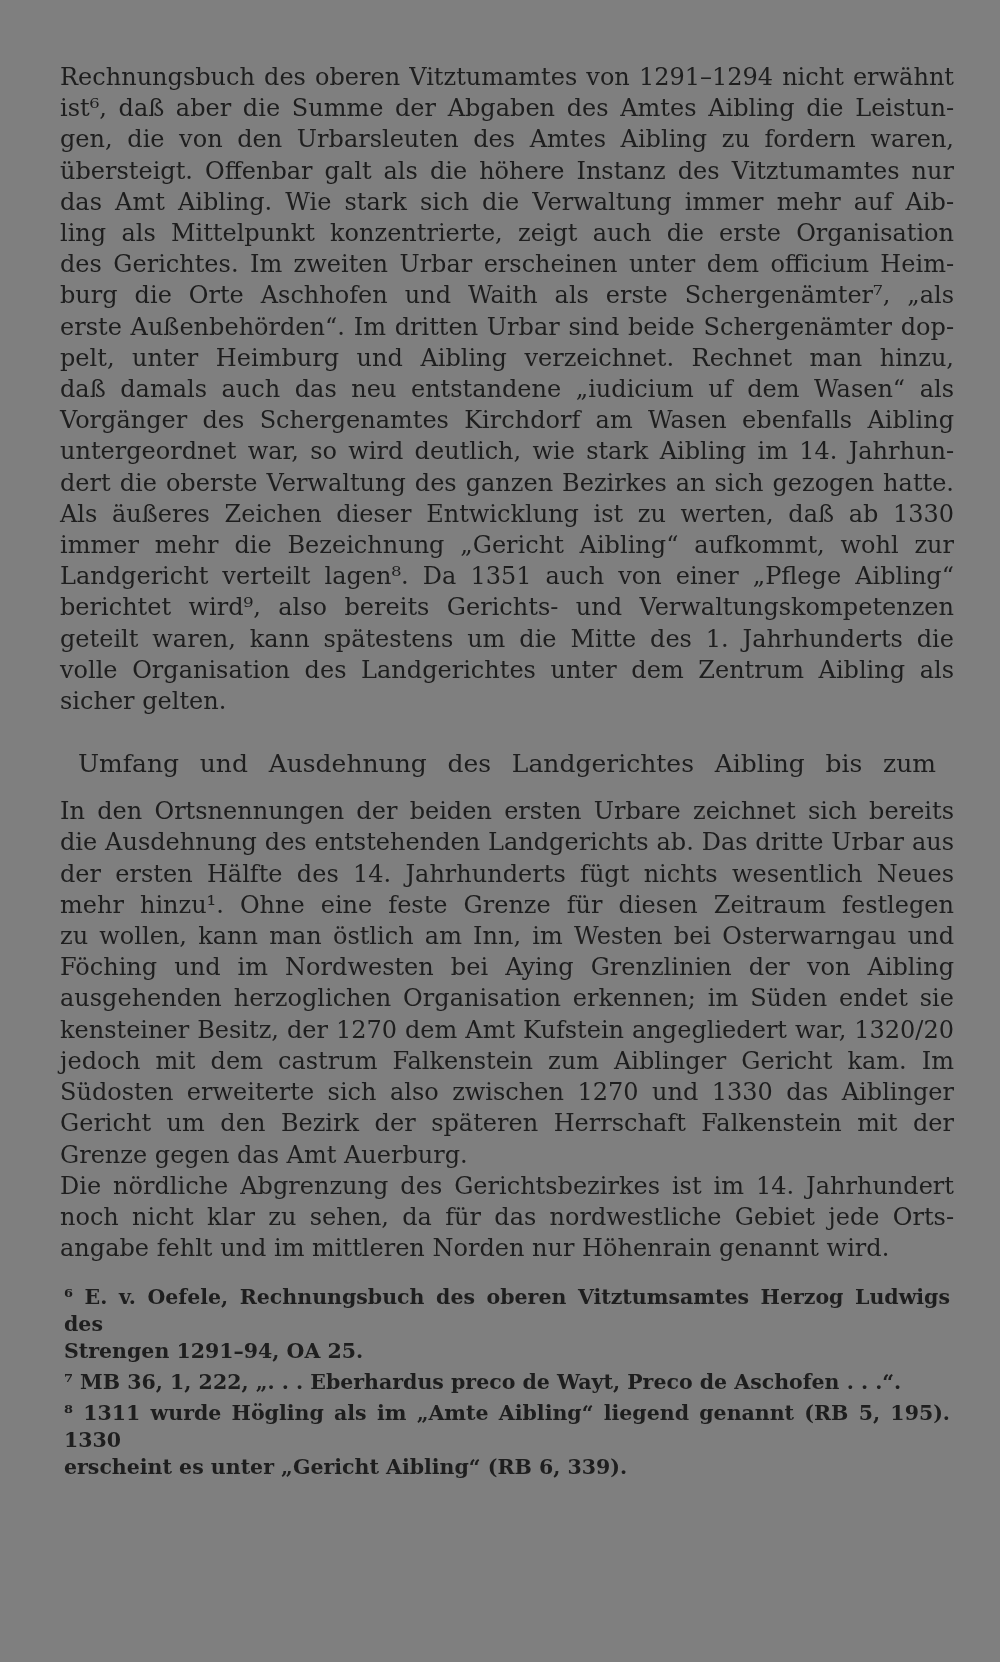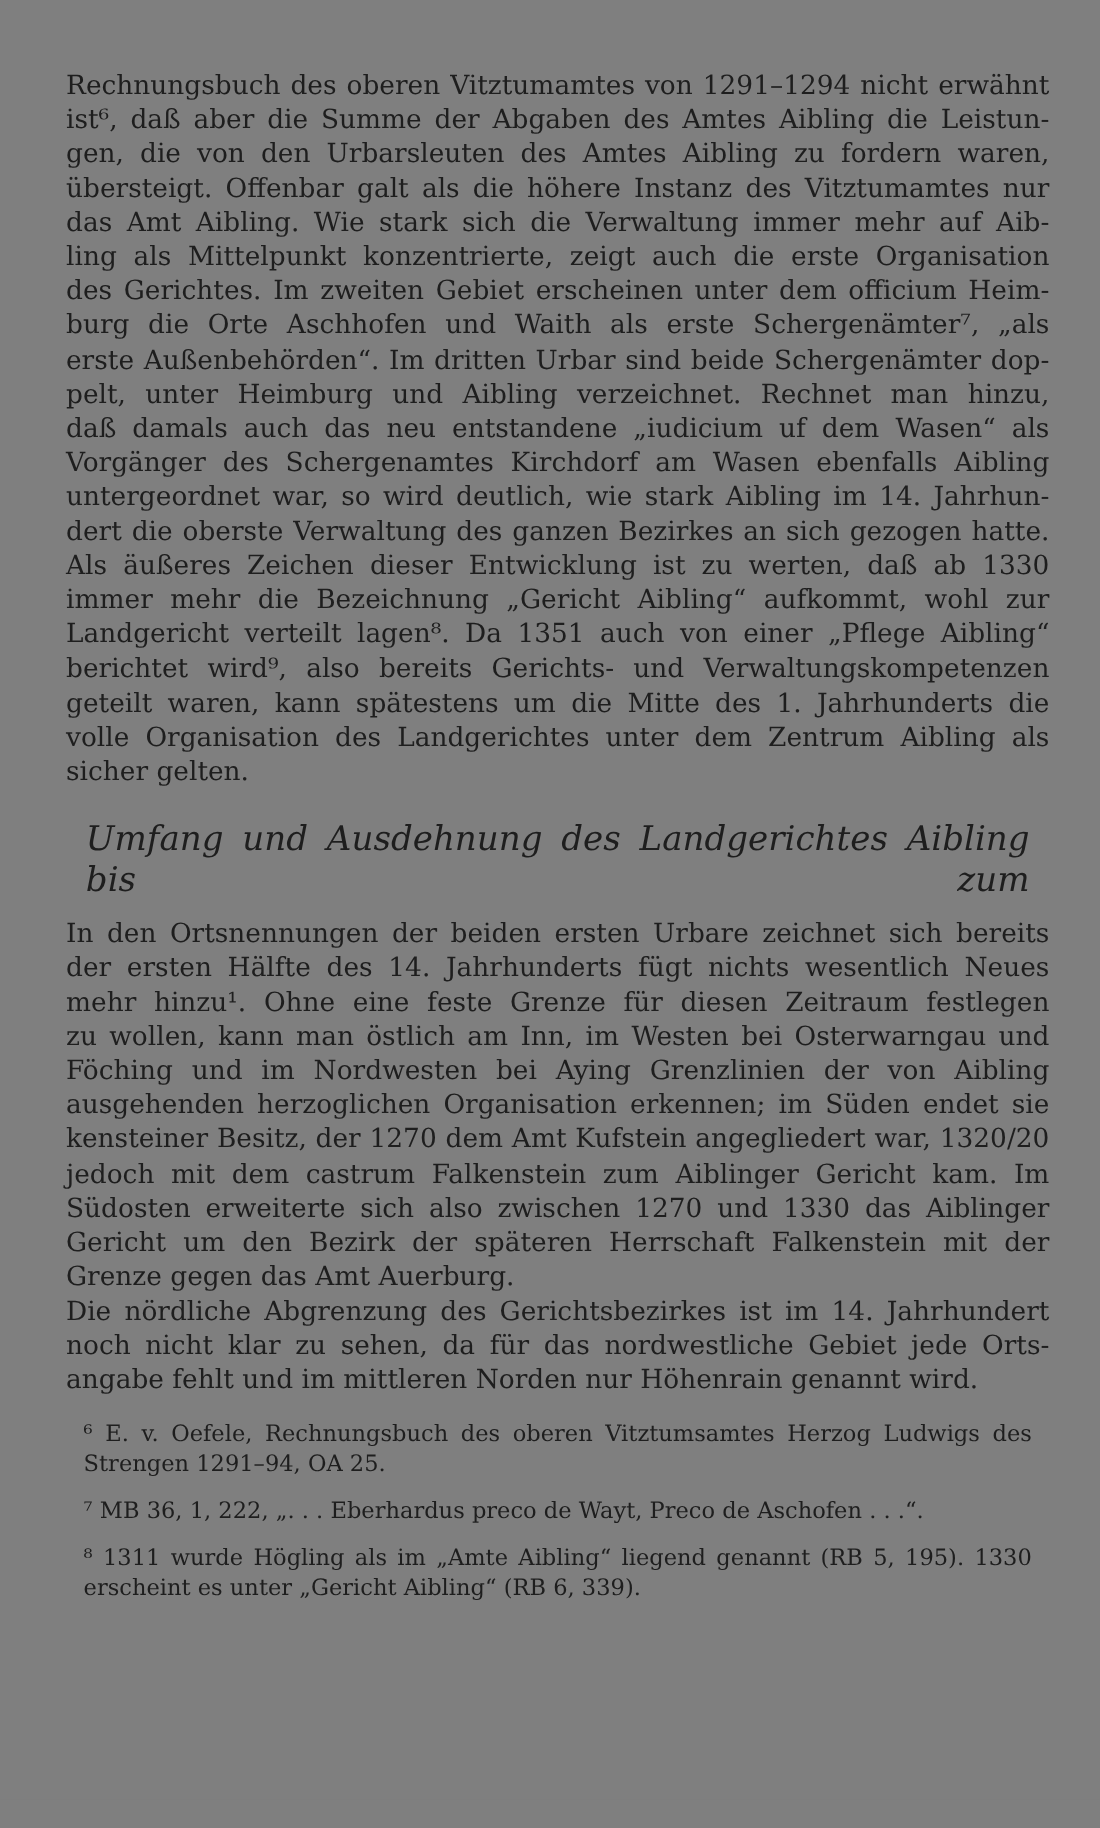--- a/index.html
+++ b/index.html
@@ -25,50 +25,49 @@
   }
   .line {
     text-align: justify;
     text-align-last: justify;
     white-space: normal;
   }
   .line-last {
     text-align-last: left;
   }
   .heading {
-    font-style: italic;
-    font-size: 31px;
+    font-size: 25px;
     line-height: 37px;
     margin: 28px 0 14px 0;
     padding: 0 18px;
   }
   .heading .line-last {
     text-align: center;
     text-align-last: center;
   }
   .footnotes {
     margin-top: 20px;
     font-size: 20.5px;
     line-height: 27px;
   }
-  .fn { margin: 16px; }
+  .fn { margin: 4px; font-weight: bold; }
 </style>
 </head>
 <body>
 
 <div class="page">
 
   <div class="para">
       <div class="line">Rechnungsbuch des oberen Vitztumamtes von 1291–1294 nicht erwähnt</div>
       <div class="line">ist⁶, daß aber die Summe der Abgaben des Amtes Aibling die Leistun-</div>
       <div class="line">gen, die von den Urbarsleuten des Amtes Aibling zu fordern waren,</div>
       <div class="line">übersteigt. Offenbar galt als die höhere Instanz des Vitztumamtes nur</div>
       <div class="line">das Amt Aibling. Wie stark sich die Verwaltung immer mehr auf Aib-</div>
       <div class="line">ling als Mittelpunkt konzentrierte, zeigt auch die erste Organisation</div>
-      <div class="line">des Gerichtes. Im zweiten Gebiet erscheinen unter dem officium Heim-</div>
+      <div class="line">des Gerichtes. Im zweiten Urbar erscheinen unter dem officium Heim-</div>
       <div class="line">burg die Orte Aschhofen und Waith als erste Schergenämter⁷, „als</div>
       <div class="line">erste Außenbehörden“. Im dritten Urbar sind beide Schergenämter dop-</div>
       <div class="line">pelt, unter Heimburg und Aibling verzeichnet. Rechnet man hinzu,</div>
       <div class="line">daß damals auch das neu entstandene „iudicium uf dem Wasen“ als</div>
       <div class="line">Vorgänger des Schergenamtes Kirchdorf am Wasen ebenfalls Aibling</div>
       <div class="line">untergeordnet war, so wird deutlich, wie stark Aibling im 14. Jahrhun-</div>
       <div class="line">dert die oberste Verwaltung des ganzen Bezirkes an sich gezogen hatte.</div>
       <div class="line">Als äußeres Zeichen dieser Entwicklung ist zu werten, daß ab 1330</div>
       <div class="line">immer mehr die Bezeichnung „Gericht Aibling“ aufkommt, wohl zur</div>
       <div class="line">Landgericht verteilt lagen⁸. Da 1351 auch von einer „Pflege Aibling“</div>
@@ -77,20 +76,21 @@
       <div class="line">volle Organisation des Landgerichtes unter dem Zentrum Aibling als</div>
       <div class="line line-last">sicher gelten.</div>
     </div>
 
   <div class="heading">
       <div class="line">Umfang und Ausdehnung des Landgerichtes Aibling bis zum</div>
     </div>
 
   <div class="para">
       <div class="line">In den Ortsnennungen der beiden ersten Urbare zeichnet sich bereits</div>
+      <div class="line">die Ausdehnung des entstehenden Landgerichts ab. Das dritte Urbar aus</div>
       <div class="line">der ersten Hälfte des 14. Jahrhunderts fügt nichts wesentlich Neues</div>
       <div class="line">mehr hinzu¹. Ohne eine feste Grenze für diesen Zeitraum festlegen</div>
       <div class="line">zu wollen, kann man östlich am Inn, im Westen bei Osterwarngau und</div>
       <div class="line">Föching und im Nordwesten bei Aying Grenzlinien der von Aibling</div>
       <div class="line">ausgehenden herzoglichen Organisation erkennen; im Süden endet sie</div>
       <div class="line">kensteiner Besitz, der 1270 dem Amt Kufstein angegliedert war, 1320/20</div>
       <div class="line">jedoch mit dem castrum Falkenstein zum Aiblinger Gericht kam. Im</div>
       <div class="line">Südosten erweiterte sich also zwischen 1270 und 1330 das Aiblinger</div>
       <div class="line">Gericht um den Bezirk der späteren Herrschaft Falkenstein mit der</div>
       <div class="line line-last">Grenze gegen das Amt Auerburg.</div>

